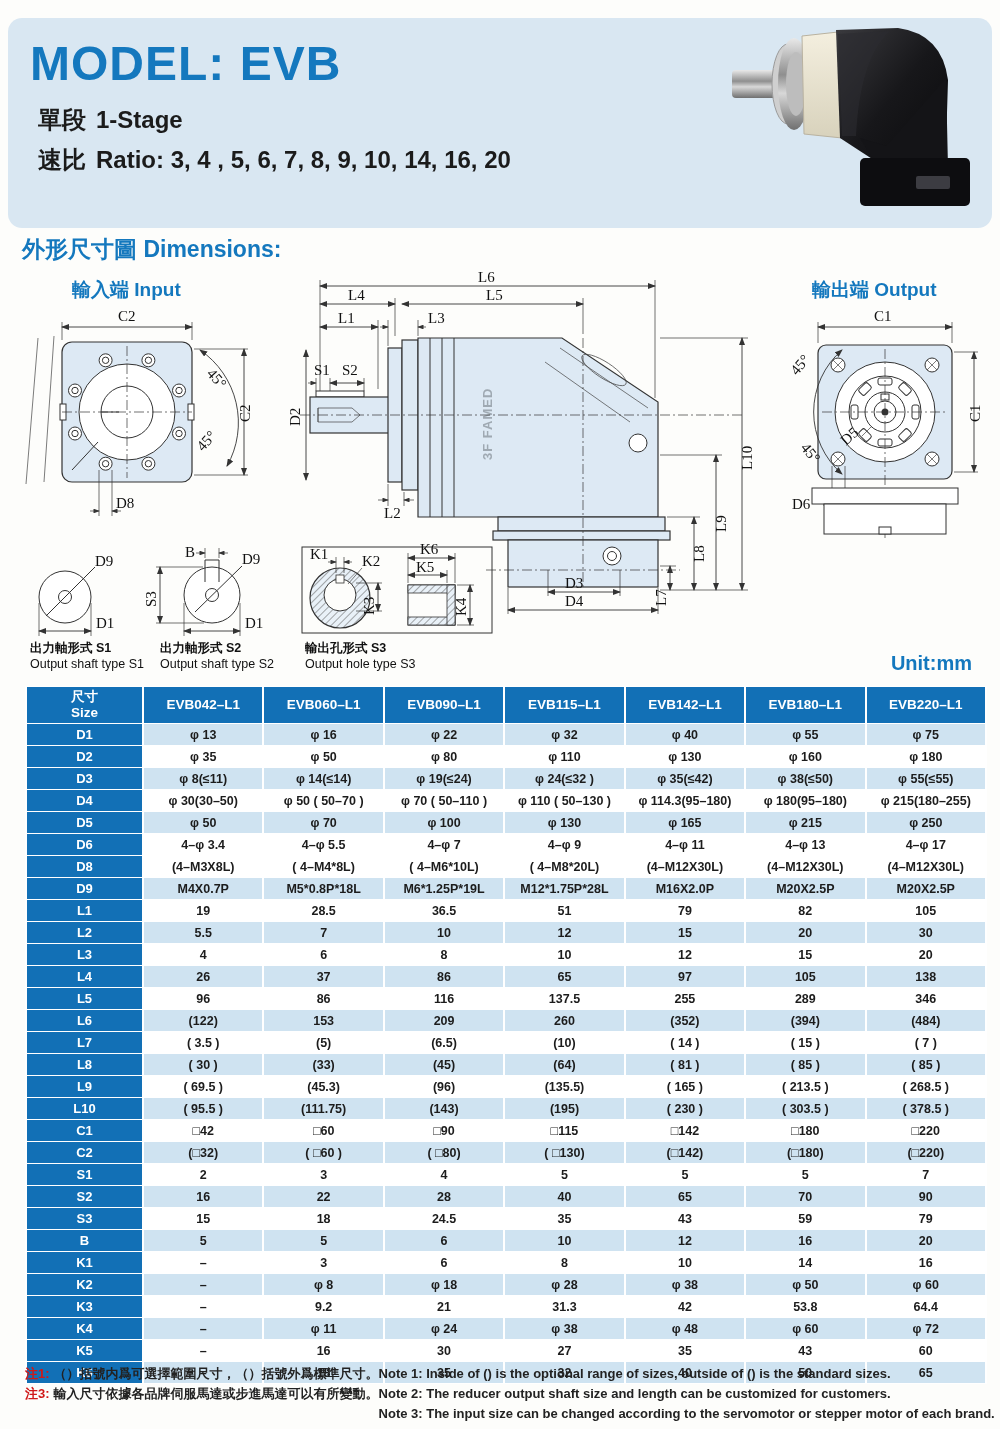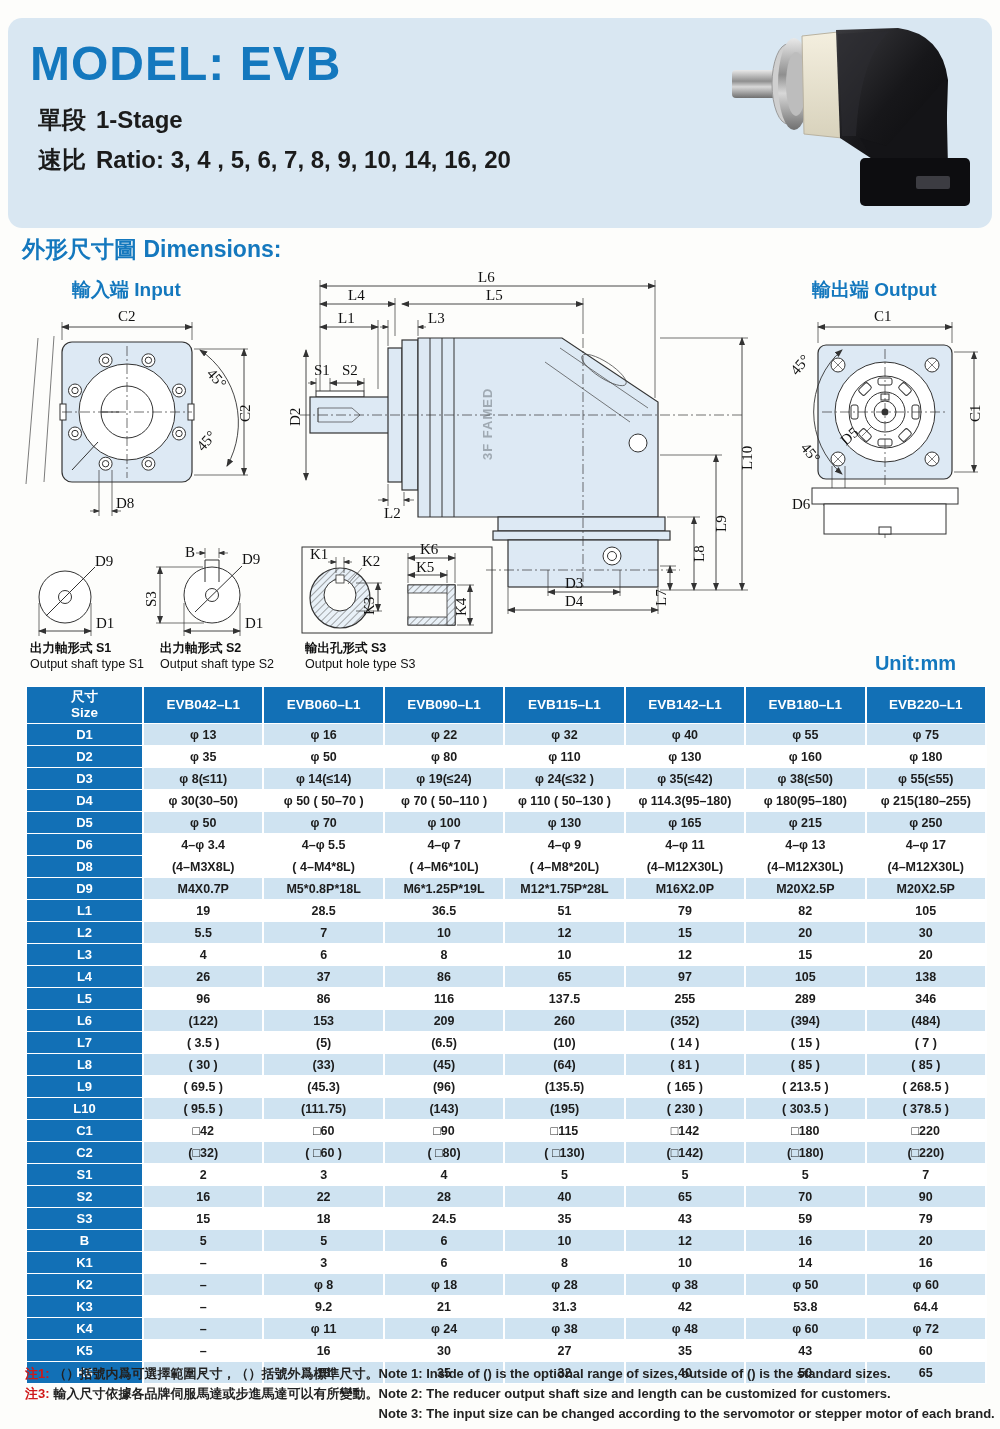--- a/index.html
+++ b/index.html
@@ -5,21 +5,21 @@
   html,body{margin:0;padding:0;background:#fdfdfb;}
   body{width:1000px;height:1429px;position:relative;font-family:"Liberation Sans",sans-serif;color:#222;overflow:hidden;}
   .abs{position:absolute;}
   
   .panel{left:8px;top:18px;width:984px;height:210px;background:#d9e7f2;border-radius:14px;}
   .title{left:30px;top:36px;font-size:48px;font-weight:bold;color:#1478be;letter-spacing:1px;}
   .hline{left:30px;font-size:24px;font-weight:bold;color:#1b1b1b;}
   .hline .zh{margin-right:10px;margin-left:8px;}
   
   .secthead{left:22px;top:234px;font-size:23px;font-weight:bold;color:#1478be;}
-  .unitmm{right:44px;top:652px;font-size:20px;font-weight:bold;color:#1478be;}
+  .unitmm{right:28px;top:652px;font-size:20px;font-weight:bold;color:#1478be;}
   
   svg text{font-family:"Liberation Serif",serif;}
   .dimtxt{font-size:15px;fill:#111;}
   .blab{font-family:"Liberation Sans",sans-serif;font-size:19px;font-weight:bold;fill:#1478be;}
   .cap{font-family:"Liberation Sans",sans-serif;font-size:12.5px;font-weight:bold;fill:#111;}
   .cap2{font-family:"Liberation Sans",sans-serif;font-size:12.5px;fill:#111;}
   .logo{font-family:"Liberation Sans",sans-serif;font-size:13px;font-weight:bold;fill:#9fa9b2;letter-spacing:1px;}
   .part{fill:#dde9f4;stroke:#333;stroke-width:1.2;}
   .partw{fill:#ffffff;stroke:#333;stroke-width:1;}
   .ln{stroke:#333;stroke-width:1;fill:none;}

